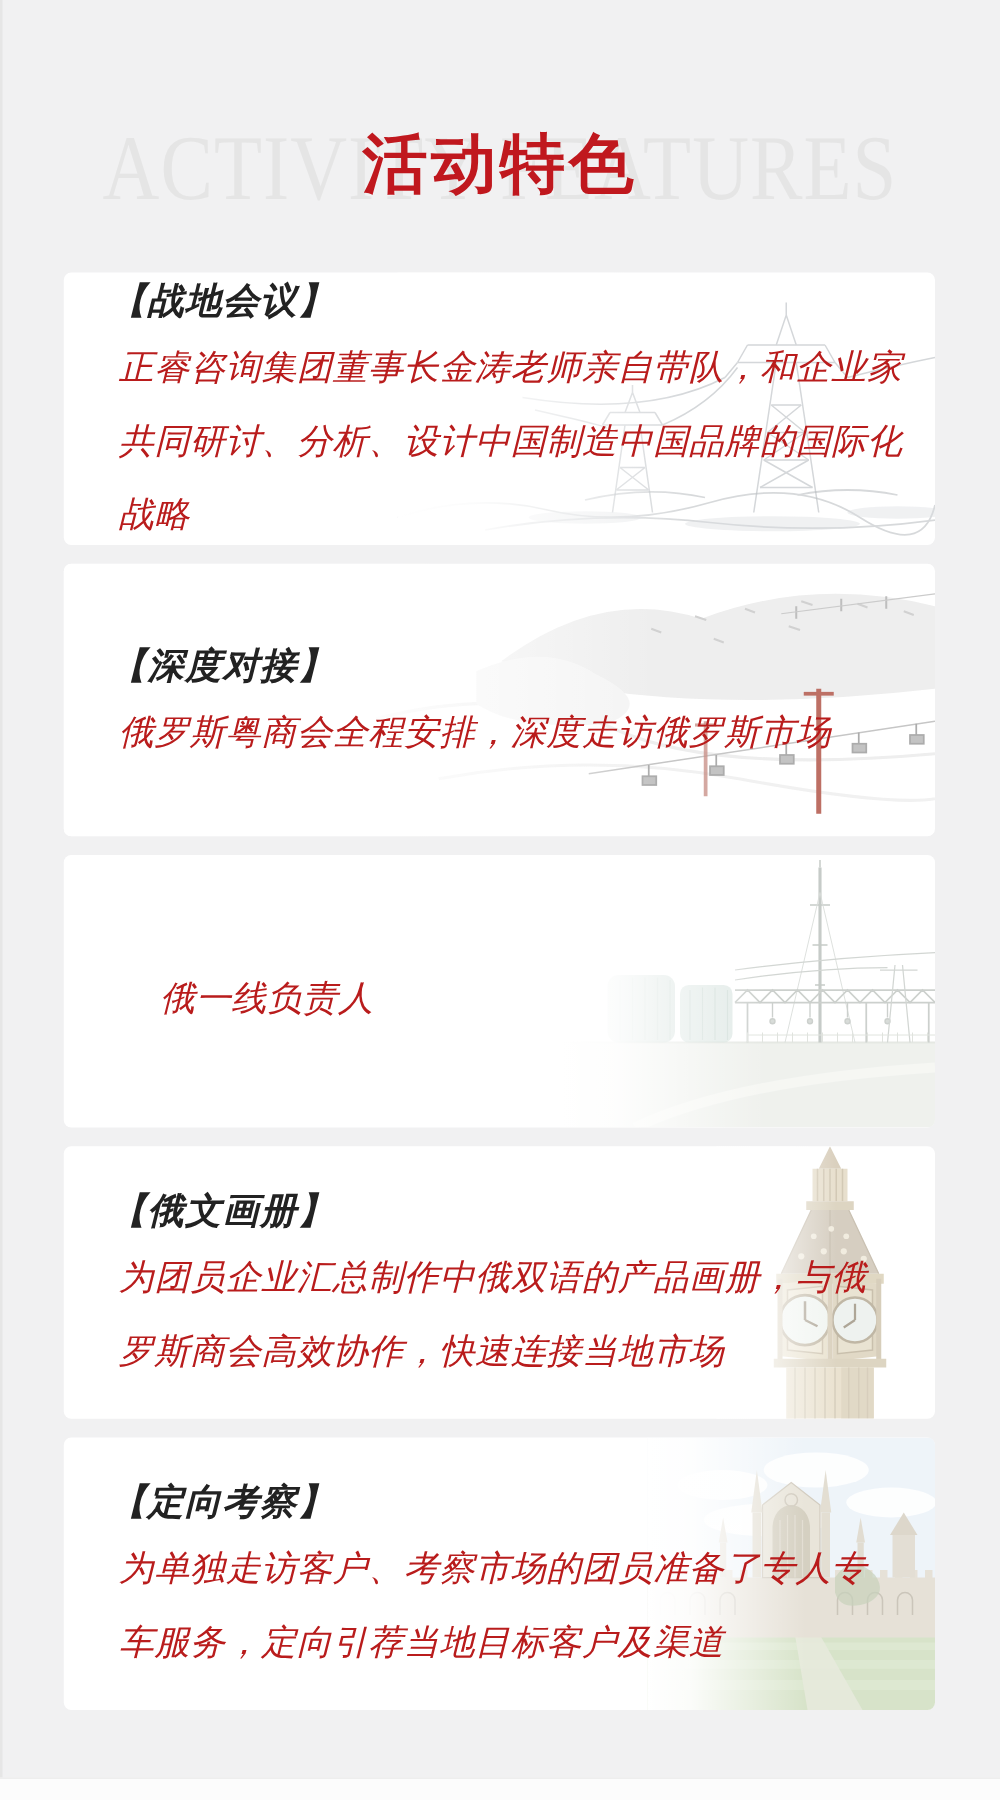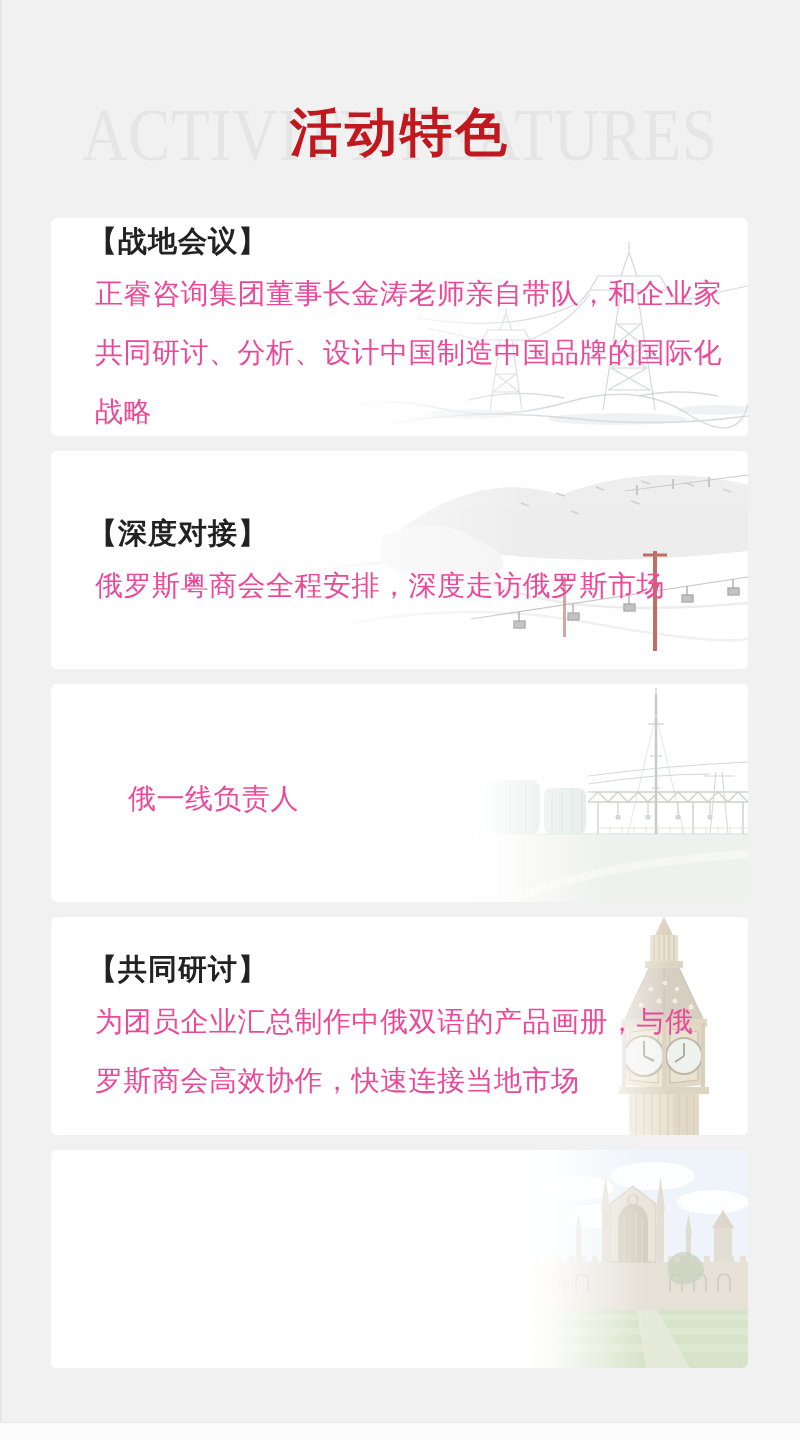--- a/index.html
+++ b/index.html
@@ -31,28 +31,28 @@
   }
 
   
   .cards { position:absolute; top:218px; left:51px; width:697px; }
   .card {
     position:relative; height:218px; margin-bottom:15px;
     background:#fff; border-radius:6px; overflow:hidden;
     display:flex; flex-direction:column; justify-content:center;
     padding:10px 20px 0 44px;
   }
-  .card-text { position:relative; z-index:2; }
+  .card-text { position:relative; z-index:2;font-style:italic; }
   .card-heading {
     font-size:29px; font-weight:700; color:#222;
     letter-spacing:1px; line-height:34px; margin:0 0 6px -7px;
     white-space:nowrap;
   }
   .card-line {
-    font-size:28px; color:#ec4899; line-height:59px;
+    font-size:28px; color:#b91c1c; line-height:59px;
     letter-spacing:.5px; white-space:nowrap;
   }
   .indent-sm { padding-left:8px;margin-left:25px; }
 
   
   .art { position:absolute; top:0; right:0; bottom:0; z-index:1; }
   .art svg { display:block; height:100%; }
   .art-fade {
     position:absolute; inset:0;
     background:linear-gradient(90deg,#fff 0%,rgba(255,255,255,.9) 15%,rgba(255,255,255,0) 55%);
@@ -232,21 +232,21 @@
           <rect x="56" y="177" width="70" height="41" fill="#ddd1b3"></rect>
           <rect x="100" y="177" width="26" height="41" fill="#cfc2a4"></rect>
           <g stroke="#bfb194" stroke-width="1.2">
             <path d="M63 177 V218 M71 177 V218 M79 177 V218 M87 177 V218 M95 177 V218 M106 177 V218 M114 177 V218 M121 177 V218"></path>
           </g>
         </g>
       </svg>
       <div class="art-fade"></div>
     </div>
     <div class="card-text">
-      <h2 class="card-heading">【共同研讨】</h2>
+      <h2 class="card-heading">【俄文画册】</h2>
       <div class="card-line">为团员企业汇总制作中俄双语的产品画册，与俄</div>
       <div class="card-line">罗斯商会高效协作，快速连接当地市场</div>
     </div>
   </article>
 
   <article class="card">
     <div class="art art-w230">
       <svg viewBox="0 0 230 218" preserveAspectRatio="xMaxYMid slice" width="230" height="218">
         <g opacity=".6">
           <rect width="230" height="162" fill="#e3edf6"></rect>
@@ -297,17 +297,22 @@
           <polygon points="57,84 64,84 60.5,64" fill="#cdc5b2"></polygon>
           <rect x="168" y="84" width="5" height="28" fill="#cdc5b2"></rect>
           <polygon points="167,84 174,84 170.5,64" fill="#cdc5b2"></polygon>
           <rect x="196" y="78" width="18" height="34" fill="#d0c9b7"></rect>
           <polygon points="194,78 216,78 205,60" fill="#c6bda9"></polygon>
           <path d="M150 112 q14 -20 32 -2 q10 14 -5 22 q-22 8 -27 -8 z" fill="#a3b48e" opacity=".7"></path>
         </g>
       </svg>
       <div class="art-fade"></div>
     </div>
+    <div class="card-text">
+      <h2 class="card-heading">【定向考察】</h2>
+      <div class="card-line">为单独走访客户、考察市场的团员准备了专人专</div>
+      <div class="card-line">车服务，定向引荐当地目标客户及渠道</div>
+    </div>
   </article>
 
 </main>
 
 <div class="bottom-strip"></div>
 
 </body></html>

